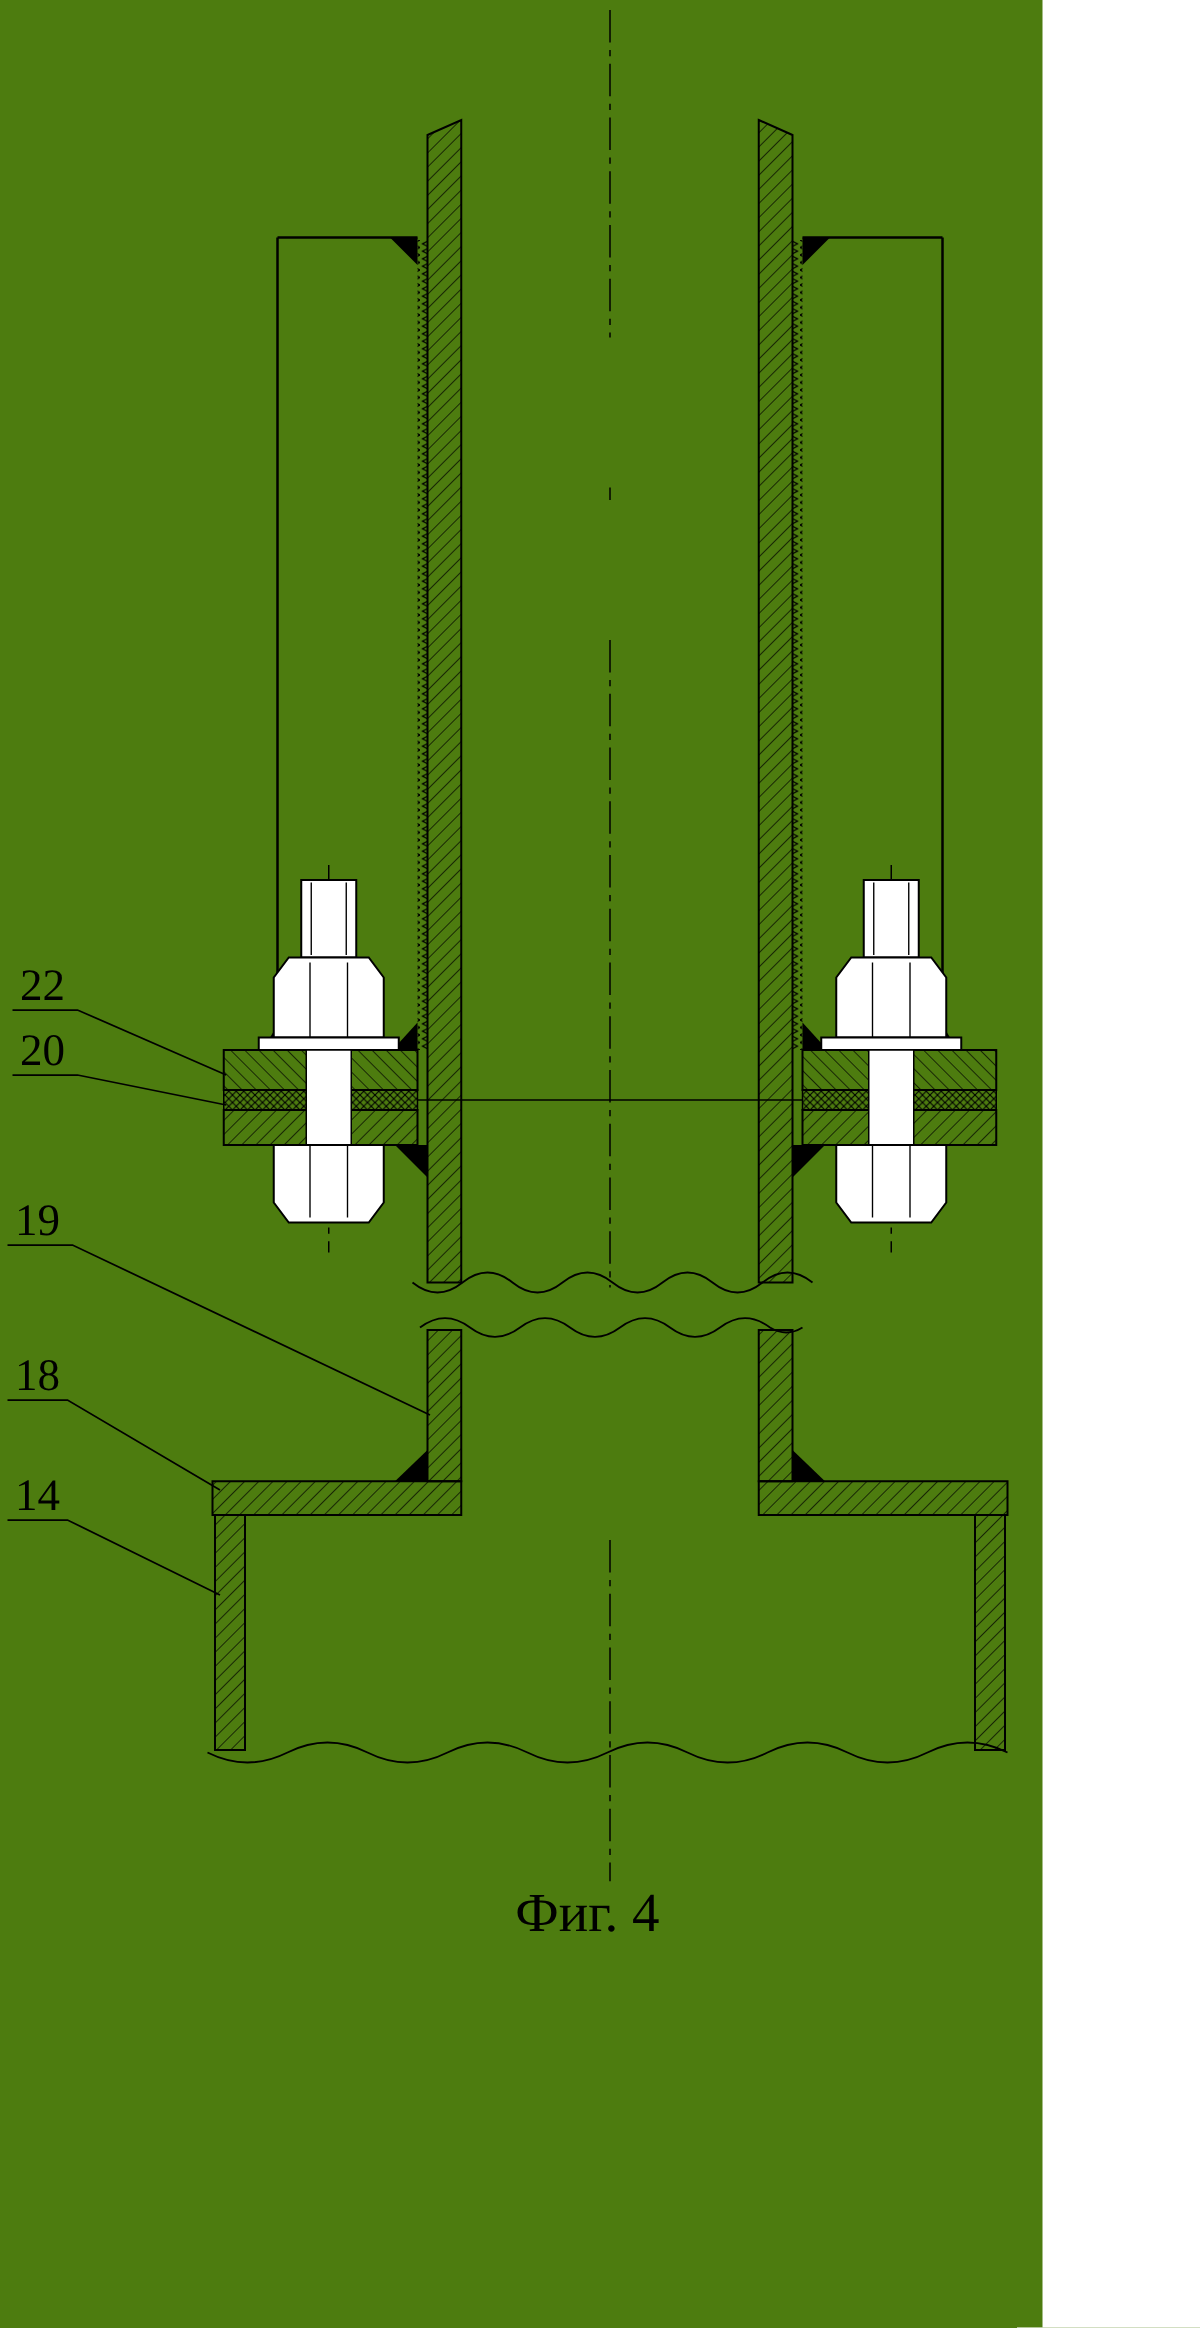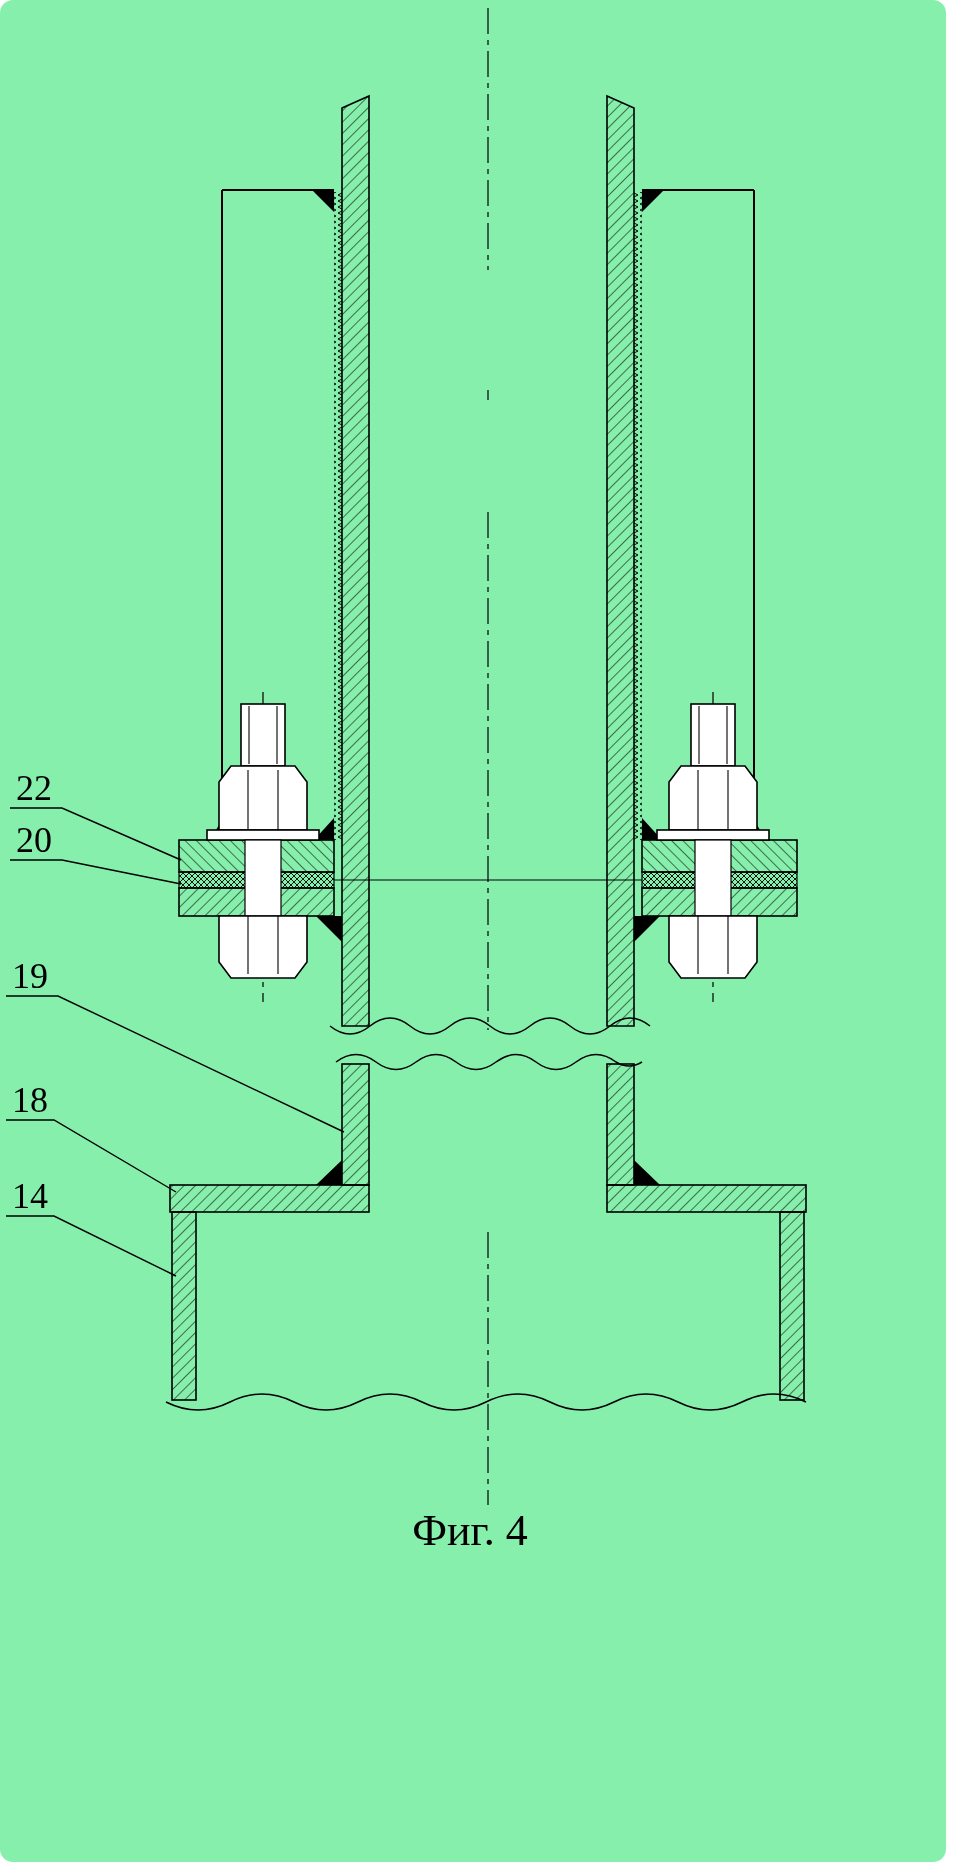--- a/index.html
+++ b/index.html
@@ -1,26 +1,25 @@
 <!DOCTYPE html>
 <html><head>
 <meta charset="utf-8">
 <style>
   html, body {
     margin: 0;
     padding: 0;
     background: #ffffff;
   }
   .stage {
-    width: 946px;
+    width: 834px;
     height: 1862px;
     position: relative;
-    background: #86efac;
+    background: #4d7c0f;
     overflow: hidden;
-    border-radius: 13px;
   }
   svg { display: block; }
   .outline   { fill: #ffffff; stroke: #000; stroke-width: 1.6; }
   .thick     { stroke: #000; stroke-width: 2; fill: none; }
   .thin      { stroke: #000; stroke-width: 1.1; fill: none; }
   .weld      { fill: #000; stroke: none; }
   .centerln  { stroke: #000; stroke-width: 1.2; fill: none; stroke-dasharray: 26 6 5 6; }
   .wavy      { stroke: #000; stroke-width: 1.5; fill: none; }
   .leader    { stroke: #000; stroke-width: 1.4; fill: none; }
   .lbl {

